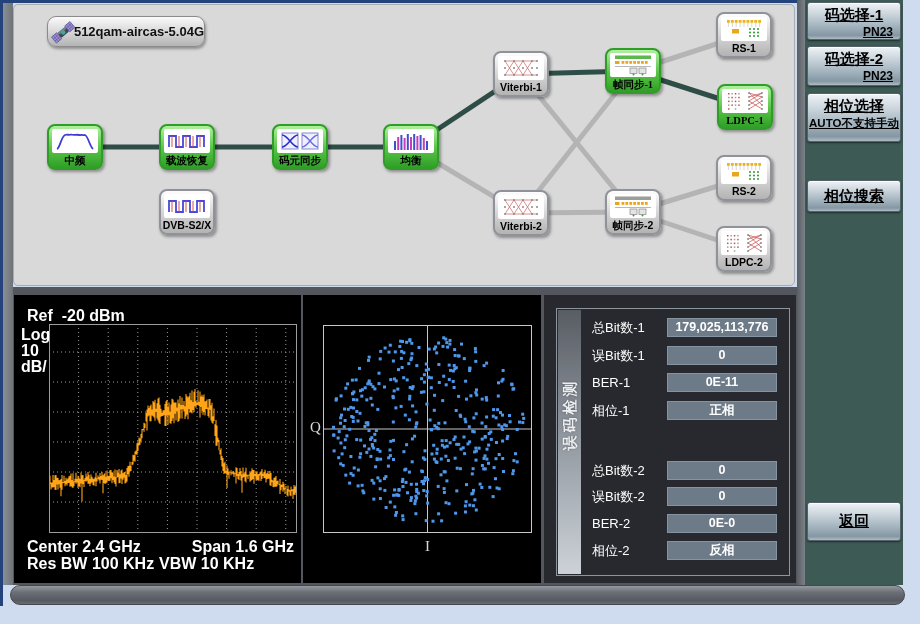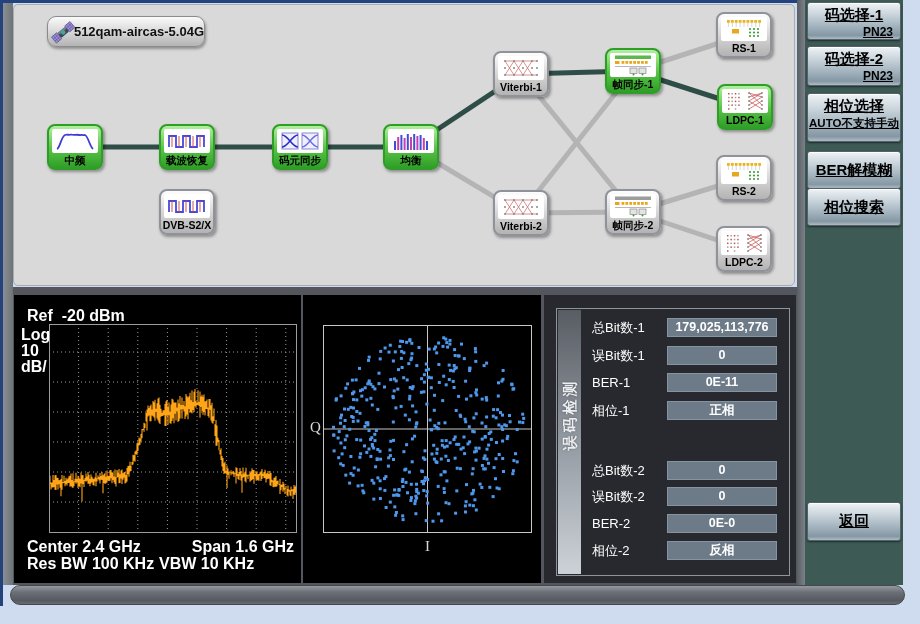--- a/index.html
+++ b/index.html
@@ -29,21 +29,21 @@
     box-shadow:1px 2px 3px rgba(0,0,0,.35);
     display:flex; align-items:center; cursor:default; }
   .title-btn .sat { margin-left:2px; }
   .title-btn .ttl { font-size:13px; font-weight:bold; color:#111; margin-left:-2px; white-space:nowrap; }
 
   .diagram-links { position:absolute; left:13px; top:3px; }
 
   .node { position:absolute; width:56px; height:46px; border-radius:8px;
     display:flex; flex-direction:column; align-items:center;
     box-shadow:1.5px 2px 3px rgba(0,0,0,.35); cursor:pointer;justify-content:center; }
-  .node.green { border:2px solid #2f9e27; background:linear-gradient(180deg,#b2f0a2,#57c246 55%,#2f9e27); }
+  .node.green { border:2px solid #2f9e27; background:linear-gradient(180deg,#b2f0a2,#57c246 55%,#2f9e27);font-family:Liberation Serif, serif; }
   .node.gray  { border:2px solid #8f9399; background:linear-gradient(180deg,#fdfdfd,#d3d3d3 55%,#b3b3b3); }
   .node-icon { margin-top:3px; width:46px; height:24px; background:#fff; border-radius:2px;
     display:flex; align-items:center; justify-content:center; overflow:hidden; }
   .node-label { font-size:10.5px; font-weight:bold; color:#000; line-height:15px; white-space:nowrap; }
 
   
   .bottom-region { position:absolute; left:13px; top:287px; width:784px; height:298px; background:#53575d; }
   .spectrum-panel { position:absolute; left:14px; top:295px; width:287px; height:288px; background:#000; }
   .constellation-panel { position:absolute; left:303px; top:295px; width:238px; height:288px; background:#000; }
   .ber-panel { position:absolute; left:544px; top:295px; width:252px; height:288px; background:#27292e; }
@@ -942,24 +942,21 @@
     <div class="sb-value">PN23</div>
   </div>
   <div class="sb-btn" style="top:46px;height:40px">
     <div class="sb-title">码选择-2</div>
     <div class="sb-value">PN23</div>
   </div>
   <div class="sb-btn" style="top:93px;height:49px">
     <div class="sb-title" style="">相位选择</div>
     <div class="sb-value center">AUTO不支持手动</div>
   </div>
-  <div class="sb-btn sb-single" style="top:151px;height:38px">
-    <span>BER解模糊</span>
-  </div>
-  <div class="sb-btn sb-single" style="top:188px;height:38px">
+  <div class="sb-btn sb-single" style="top:180px;height:32px">
     <span>相位搜索</span>
   </div>
   <div class="sb-btn sb-single" style="top:502px;height:39px">
     <span>返回</span>
   </div>
 </div>
 
 <div class="bottom-bar"></div>
 
 </body></html>

